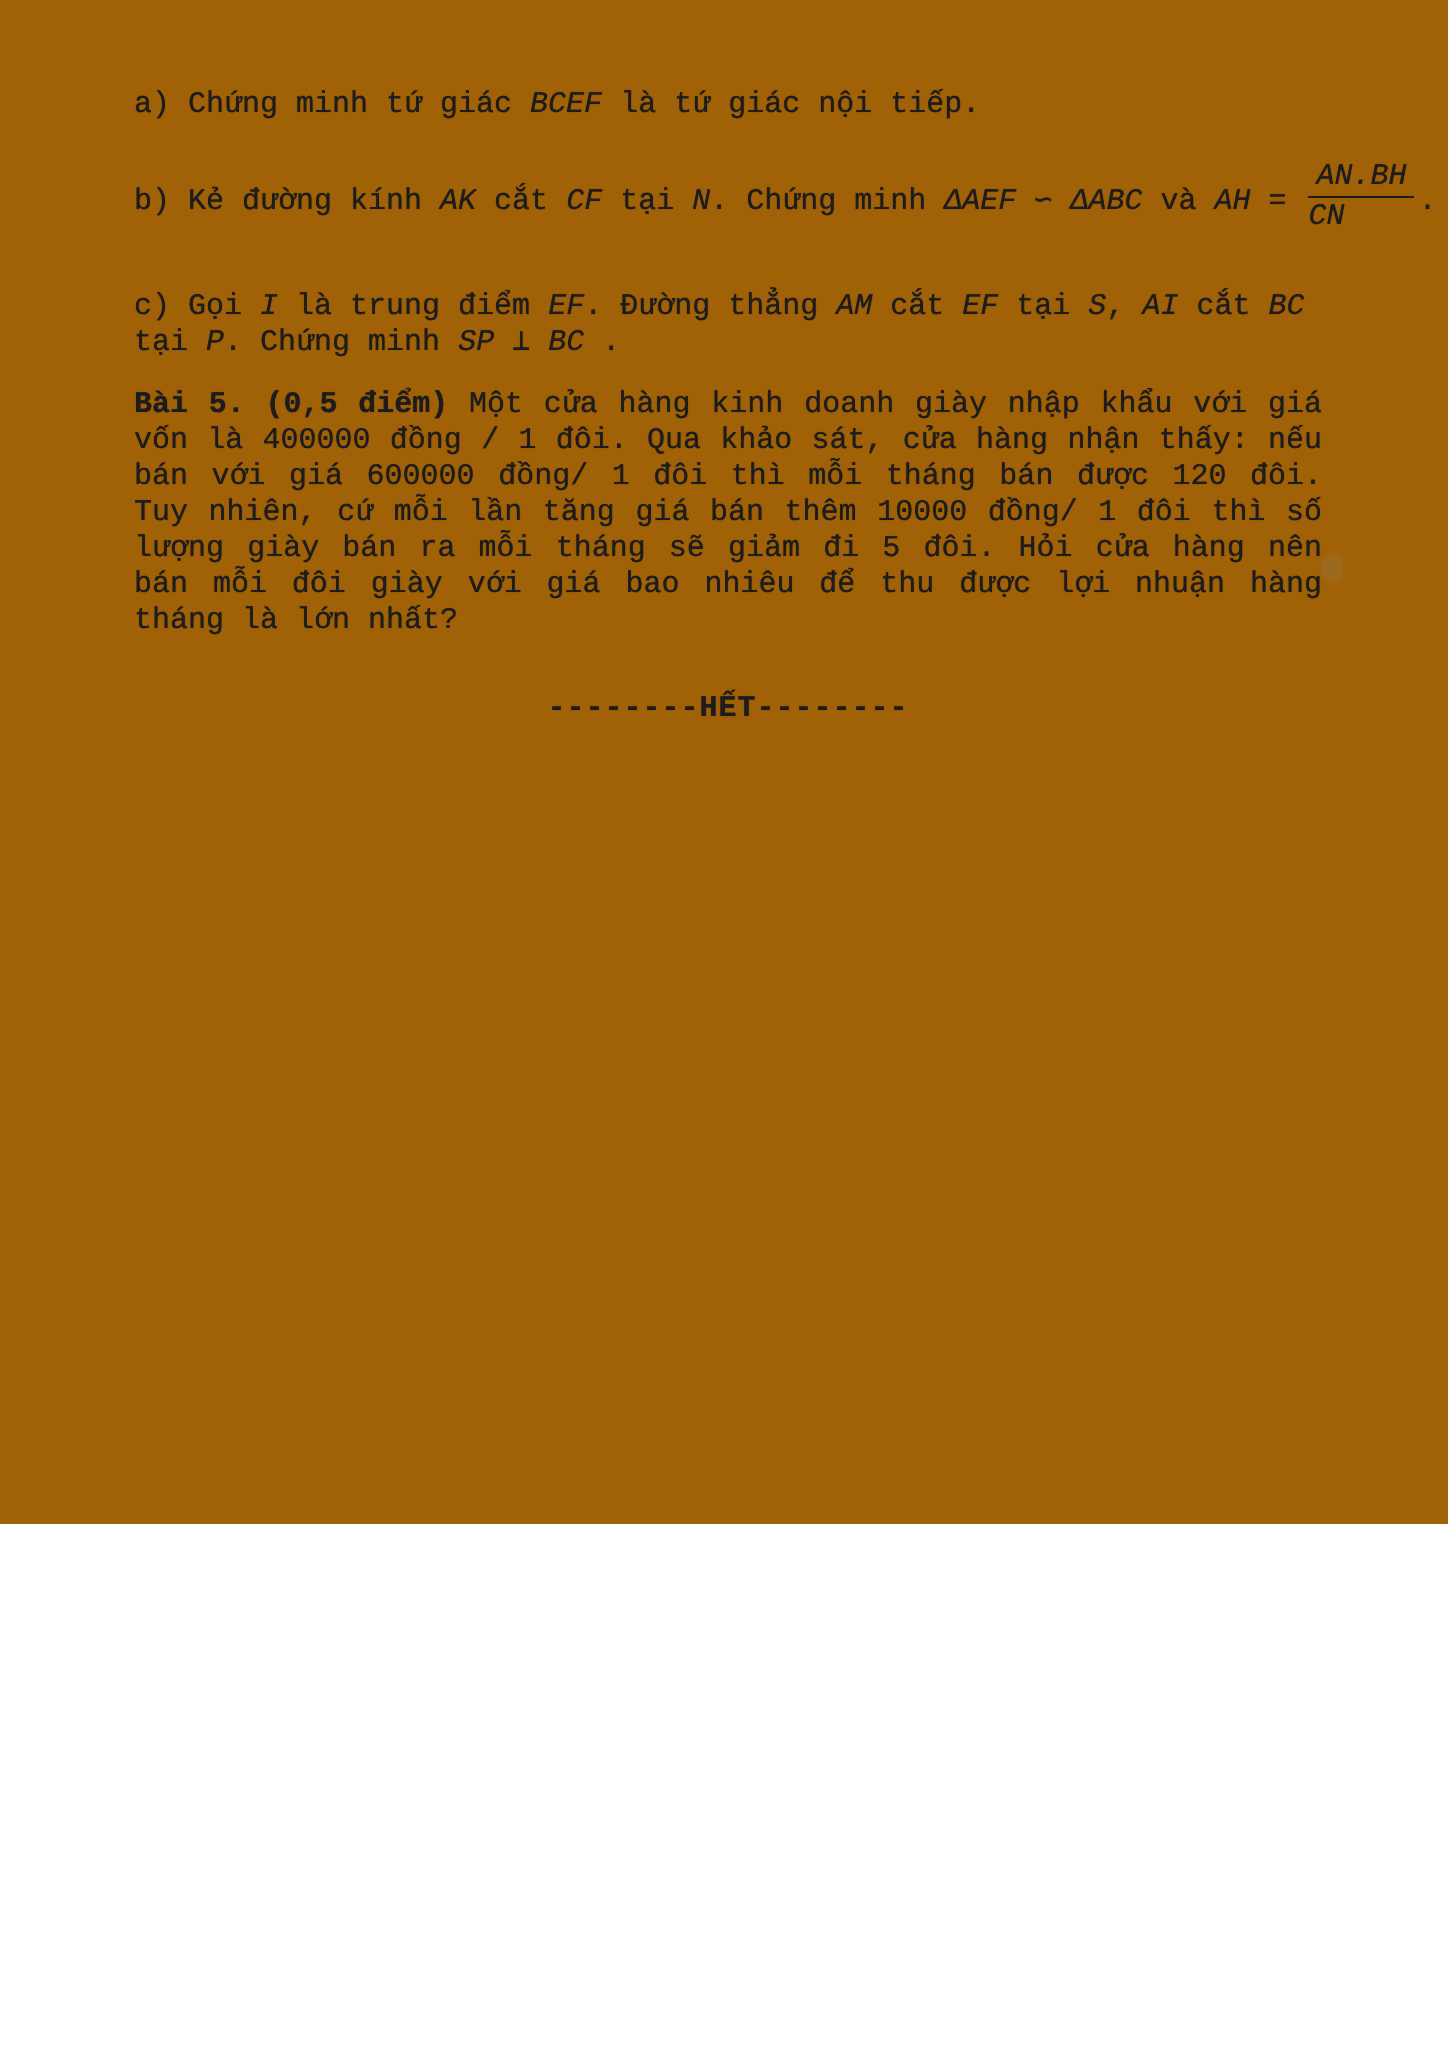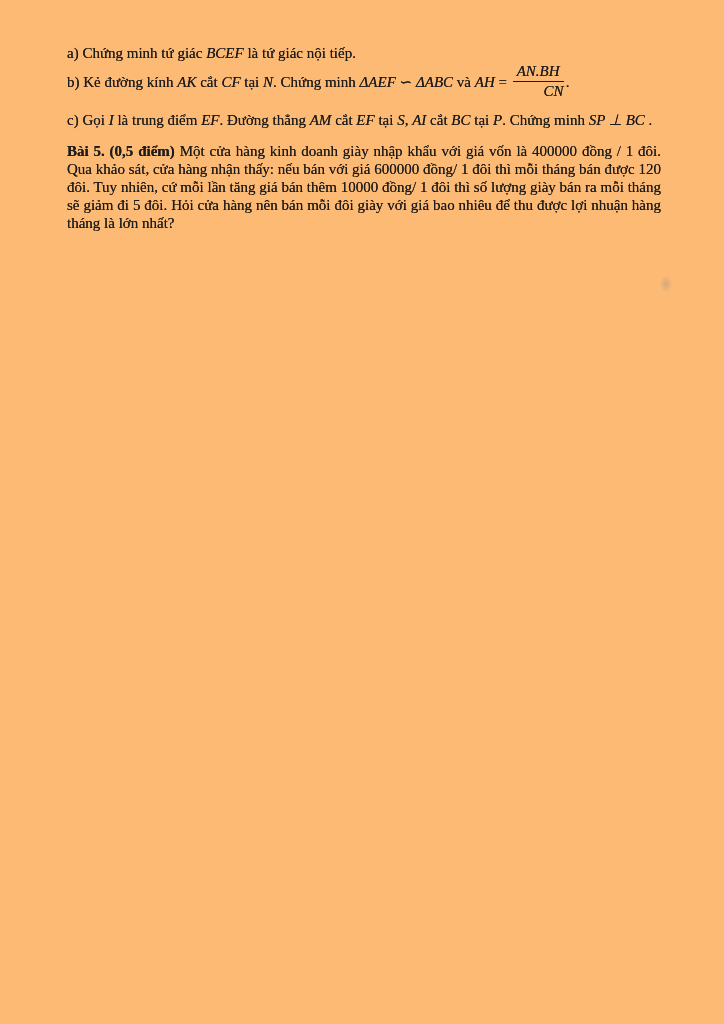--- a/index.html
+++ b/index.html
@@ -3,24 +3,24 @@
 <meta charset="utf-8">
 <style>
   html, body {
     margin: 0;
     padding: 0;
     background: #ffffff;
   }
   .page {
     position: relative;
     width: 724px;
-    height: 1024px;
-    background: #fdba74;
+    height: 762px;
+    background: #a16207;
     overflow: hidden;
-    font-family: Liberation Serif, serif;
+    font-family: Liberation Mono, monospace;
     font-size: 15px;
     line-height: 18px;
     color: #1c1c1c;
     text-shadow: 0 0 0.45px rgba(20,20,20,0.85);
   }
   .content {
     position: absolute;
     left: 67px;
     top: 44px;
     width: 594px;
@@ -29,24 +29,24 @@
   .line-a { margin-bottom: 3px; }
   .line-b {
     margin-bottom: 9px;
     white-space: nowrap;
   }
   .line-c { margin-bottom: 13px; }
   .mvar { font-style: italic; }
   .frac {
     display: inline-block;
     vertical-align: middle;
-    text-align: right;
+    text-align: left;
     font-style: italic;
     line-height: 17px;
-    margin: 0 2px;
+    margin: 17px 2px;
     position: relative;
     top: -2px;
   }
   .frac .num {
     display: block;
     padding: 0 4px 1px 4px;
     border-bottom: 1.4px solid #1c1c1c;
   }
   .frac .den {
     display: block;
@@ -79,17 +79,18 @@
   <div class="content">
 
     <p class="line-a"><span>a) Chứng minh tứ giác </span><span class="mvar">BCEF</span><span> là tứ giác nội tiếp.</span></p>
 
     <p class="line-b"><span>b) Kẻ đường kính </span><span class="mvar">AK</span><span> cắt </span><span class="mvar">CF</span><span> tại </span><span class="mvar">N</span><span>. Chứng minh </span><span class="mvar">ΔAEF</span><span> ∽ </span><span class="mvar">ΔABC</span><span>  và  </span><span class="mvar">AH</span><span> = </span><span class="frac"><span class="num">AN.BH</span><span class="den">CN</span></span><span>.</span></p>
 
     <p class="line-c"><span>c) Gọi </span><span class="mvar">I</span><span> là trung điểm </span><span class="mvar">EF</span><span>. Đường thẳng </span><span class="mvar">AM</span><span> cắt </span><span class="mvar">EF</span><span> tại </span><span class="mvar">S</span><span>, </span><span class="mvar">AI</span><span> cắt </span><span class="mvar">BC</span><span> tại </span><span class="mvar">P</span><span>. Chứng minh </span><span class="mvar">SP ⊥ BC</span><span> .</span></p>
 
     <p class="problem5"><span class="label">Bài 5. (0,5 điểm)</span><span> Một cửa hàng kinh doanh giày nhập khẩu với giá vốn là 400000 đồng / 1 đôi. Qua khảo sát, cửa hàng nhận thấy: nếu bán với giá 600000 đồng/ 1 đôi thì mỗi tháng bán được 120 đôi. Tuy nhiên, cứ mỗi lần tăng giá bán thêm 10000 đồng/ 1 đôi thì số lượng giày bán ra mỗi tháng sẽ giảm đi 5 đôi. Hỏi cửa hàng nên bán mỗi đôi giày với giá bao nhiêu để thu được lợi nhuận hàng tháng là lớn nhất?</span></p>
 
+    <p class="end-marker">--------HẾT--------</p>
 
   </div>
 
   <div class="scan-artifact"></div>
 </div>
 
 </body></html>

